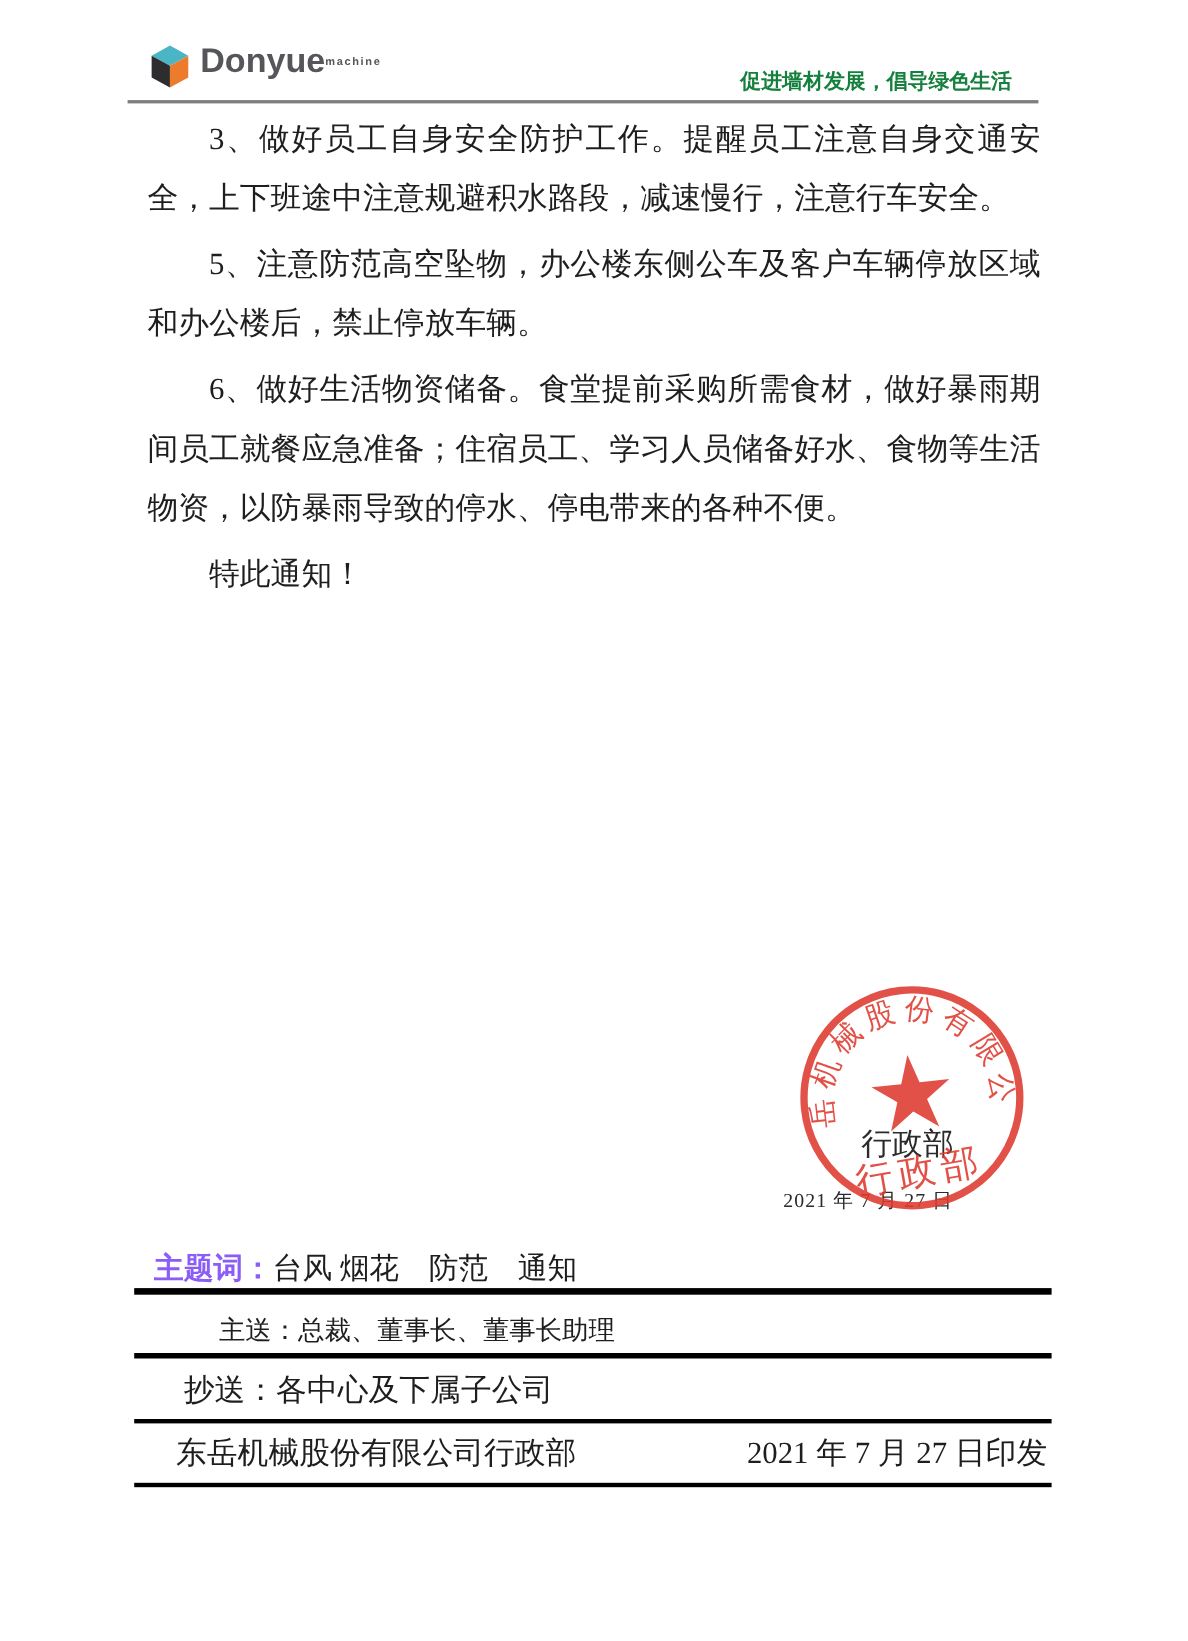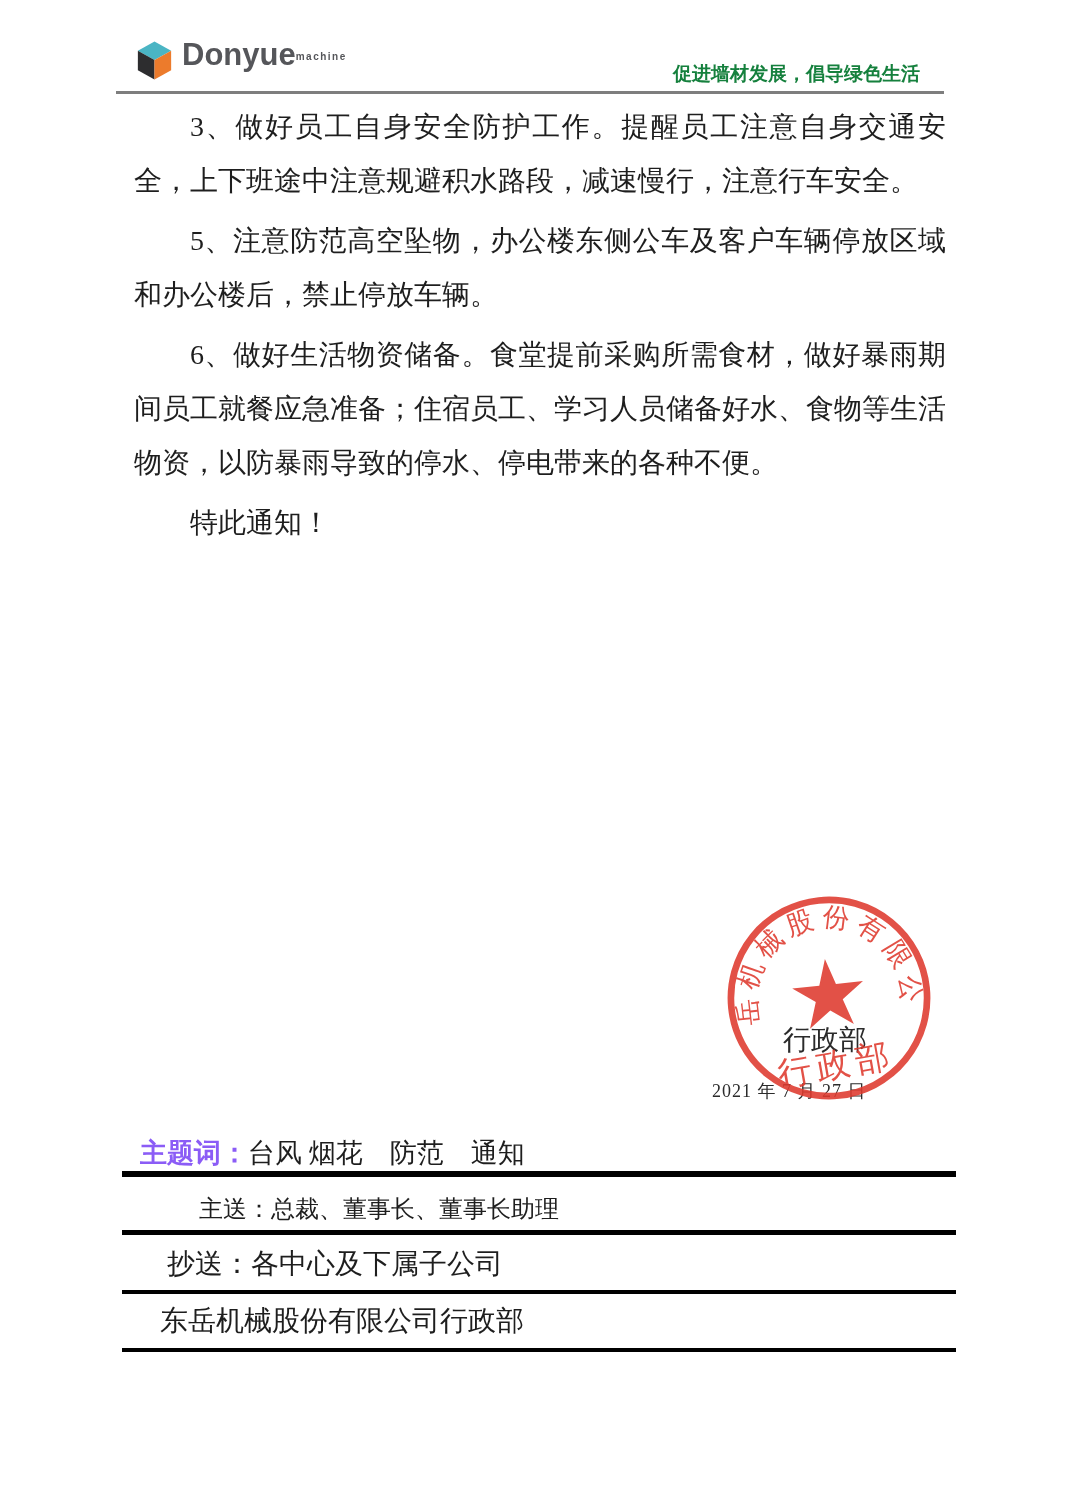--- a/index.html
+++ b/index.html
@@ -109,16 +109,17 @@
   </div>
   <div class="rule rule-2"></div>
 
   <div class="copy-row">
     <span>抄送：</span><span>各中心及下属子公司</span>
   </div>
   <div class="rule rule-3"></div>
 
   <div class="issue-row">
     <span>东岳机械股份有限公司行政部</span>
+    <span>2021 年 7 月 27 日印发</span>
   </div>
   <div class="rule rule-4"></div>
 
 </div>
 
 </body></html>

